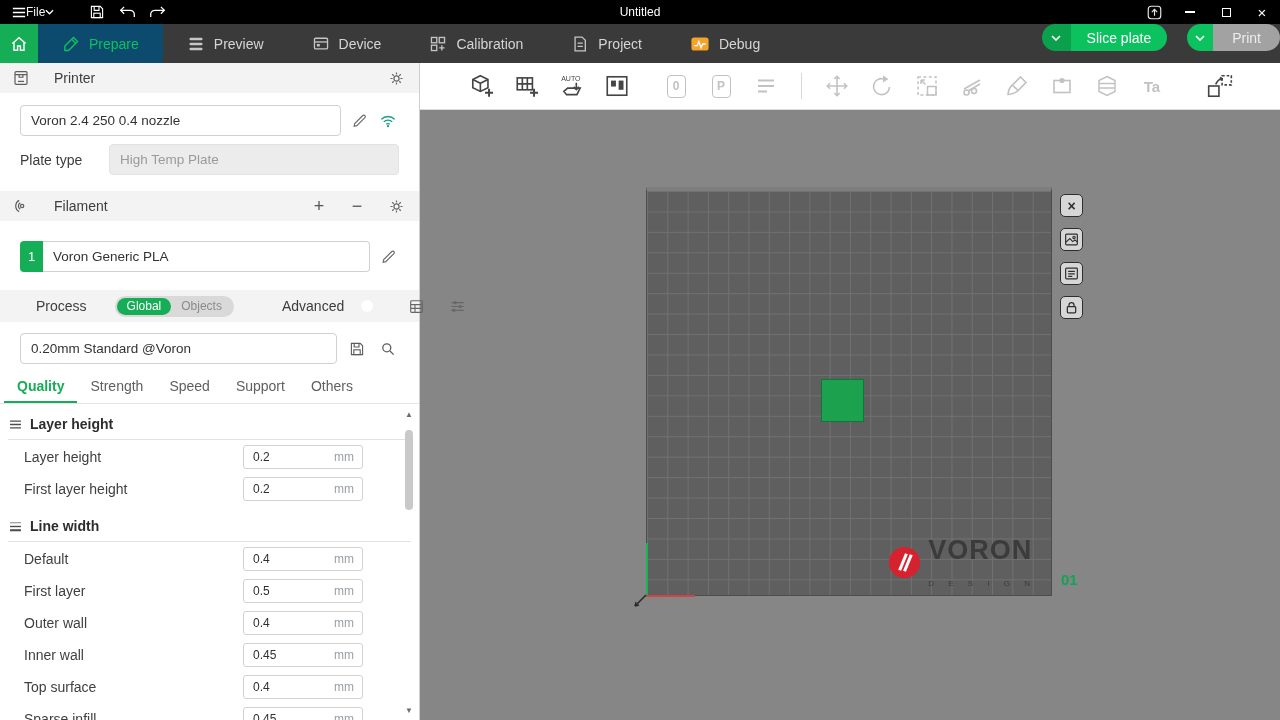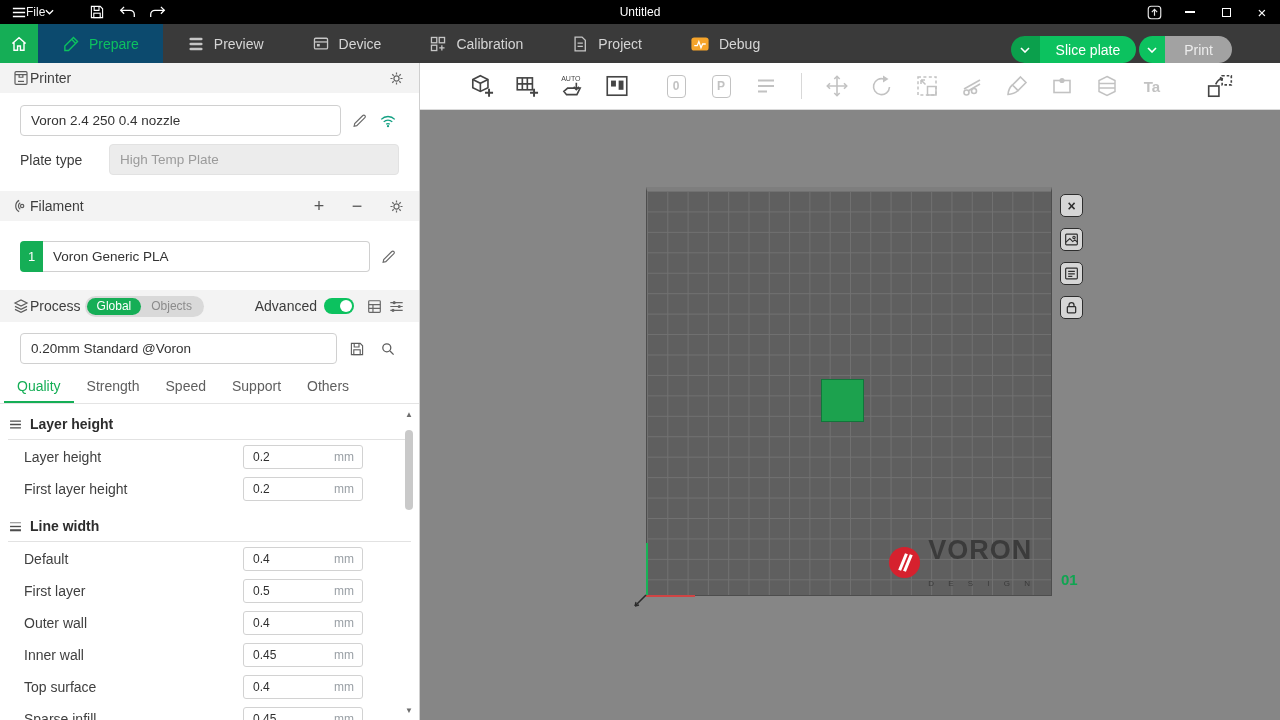--- a/index.html
+++ b/index.html
@@ -24,32 +24,32 @@
   .max-glyph{width:9px;height:9px;border:1.3px solid #fff;display:block}
   .close-glyph{font-size:15px;line-height:1;color:#fff}
 
   
   .tabbar{position:absolute;top:24px;left:0;right:0;height:39px;background:#3a3a3a;display:flex;align-items:stretch;z-index:29}
   .home-btn{width:38px;background:var(--green);display:flex;align-items:center;justify-content:center}
   .tab{display:flex;align-items:center;gap:9px;padding:0 24px;font-size:14px;color:#d5d5d5}
   .tab.active{background:#0c4a6e;color:var(--green-bright)}
   .tab .tabico{color:#c6c6c6;display:flex}
   .tab.active .tabico{color:var(--green-bright)}
-  .tab-actions{margin-left:auto;display:flex;align-items:flex-end;gap:3px;padding-right:48px}
+  .tab-actions{margin-left:auto;display:flex;align-items:flex-start;gap:20px;}
   .split{display:flex;height:27px;border-radius:14px;overflow:hidden}
   .split .chev{width:29px;display:flex;align-items:center;justify-content:center}
   .split .main{display:flex;align-items:center;padding:0 16px;font-size:14px;color:#fff}
   .slice .chev{background:var(--green-dark)}
   .slice .main{background:var(--green-bright)}
   .print .chev{background:var(--green-bright);width:26px}
   .print .main{background:#a2a2a2;color:#ececec;padding:0 19px}
 
   
   .sidebar{position:absolute;top:63px;left:0;width:420px;bottom:0;background:#fff;border-right:1px solid #cfcfcf;display:flex;flex-direction:column;z-index:10}
-  .sec-head{height:30px;flex:0 0 30px;background:#f3f3f3;display:flex;align-items:center;gap:0;padding:0 12px;color:#565656}
+  .sec-head{height:30px;flex:0 0 30px;background:#f3f3f3;display:flex;align-items:center;gap:24px;padding:0 12px;color:#565656}
   .sec-title{font-size:14px;color:#3e3e3e}
   .icon-btn{width:22px;height:22px;display:flex;align-items:center;justify-content:center;color:#676767}
   .row{display:flex;align-items:center;padding:0 20px}
   .printer-row{margin-top:12px;gap:7px}
   .combo{flex:1;height:31px;border:1px solid #d0d0d0;border-radius:4px;display:flex;align-items:center;padding:0 10px;font-size:13.5px;color:#333;background:#fff;overflow:hidden;white-space:nowrap}
   .combo.gray{background:#ececec;border-color:#e2e2e2;color:#9b9b9b}
   .plate-row{margin-top:8px}
   .plate-row .lbl{font-size:14px;color:#3c3c3c;flex:0 0 89px}
   .head-gap{margin-top:16px}
   .fil-actions{margin-left:auto;display:flex;align-items:center;gap:18px}
@@ -61,21 +61,21 @@
   .process-head{margin-top:18px;height:32px;flex-basis:32px}
   .scope-toggle{display:flex;align-items:center;background:#d9d9d9;border-radius:11px;padding:2px;margin-left:4px}
   .scope{font-size:12px;padding:1.5px 10px;border-radius:9px;color:#8b8b8b}
   .scope.active{background:var(--green);color:#fff}
   .adv-label{font-size:14px;color:#3c3c3c;margin-right:7px}
   .switch{width:30px;height:16px;border-radius:8px;background:var(--green-bright);position:relative;display:inline-block;margin-right:9px}
   .switch .knob{position:absolute;top:2px;right:2px;width:12px;height:12px;border-radius:50%;background:#fff}
   .preset-row{margin-top:11px;gap:9px}
   .ptabs{display:flex;align-items:flex-end;height:32px;margin-top:8px;border-bottom:1px solid #e4e4e4;padding:0 4px;flex:0 0 32px}
   .ptab{padding:0 13px 9px;font-size:14px;color:#5f5f5f}
-  .ptab.active{color:var(--green);font-weight:normal;box-shadow:inset 0 -2px 0 var(--green)}
+  .ptab.active{color:var(--green);font-weight:bold;box-shadow:inset 0 -2px 0 var(--green)}
   .params{flex:1;position:relative;overflow:hidden;padding-top:2px}
   .psec{display:flex;align-items:center;gap:7px;margin:10px 8px 0;padding-bottom:7px;border-bottom:1px solid #e2e2e2;font-size:14px;font-weight:bold;color:#2d2d2d}
   .psec svg{color:#4d4d4d}
   .psec.gap{margin-top:14px}
   .prow{height:30px;display:flex;align-items:center;justify-content:space-between;padding:0 56px 0 24px;margin-top:2px}
   .plabel{font-size:14px;color:#3f3f3f}
   .pfield{position:relative;width:120px;height:24px;flex:0 0 120px}
   .pval{width:120px;height:24px;border:1px solid #d2d2d2;border-radius:3px;padding:0 32px 0 9px;font-size:12px;color:#2f2f2f;background:#fff}
   .punit{position:absolute;right:9px;top:50%;transform:translateY(-50%);font-size:12px;color:#9aa0a6}
   .vscroll{position:absolute;top:6px;right:4px;bottom:4px;width:12px;display:flex;flex-direction:column;align-items:center;color:#6e6e6e}

